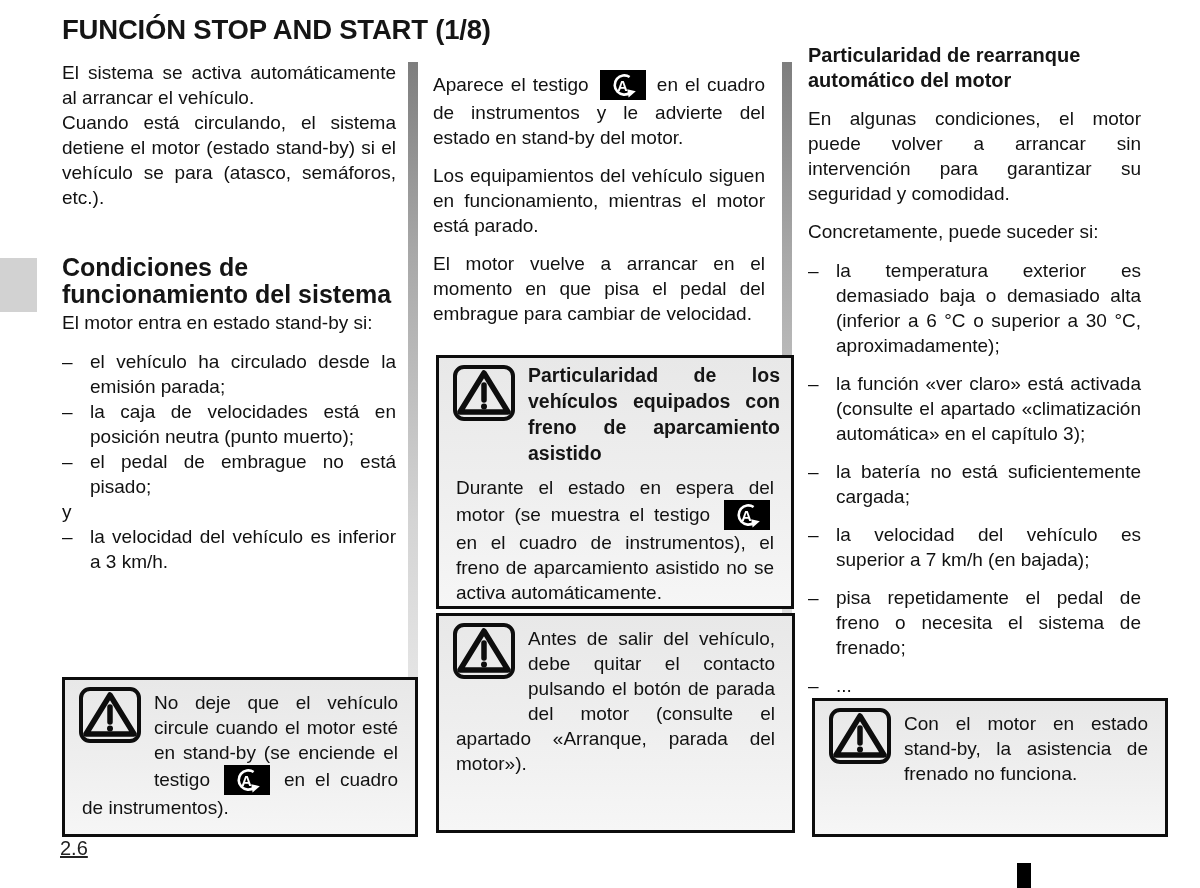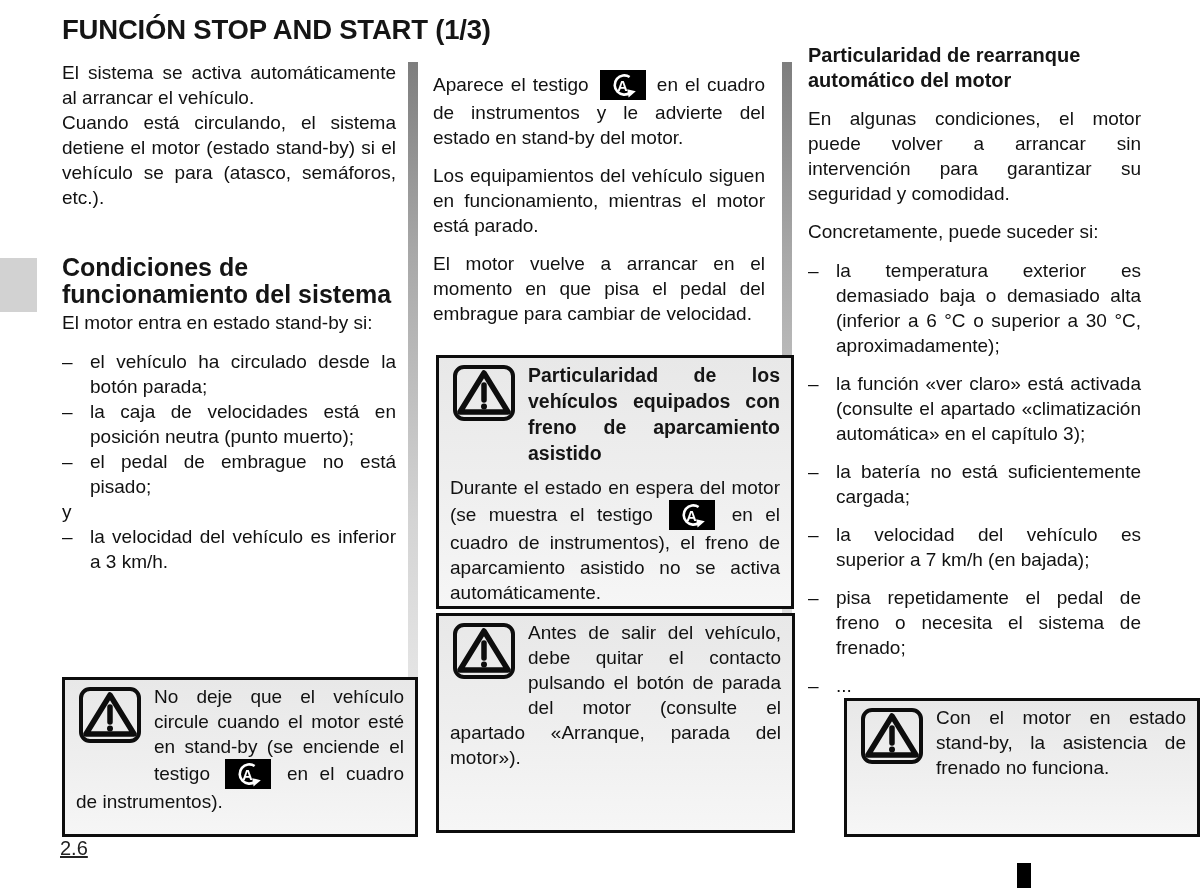--- a/index.html
+++ b/index.html
@@ -34,26 +34,26 @@
   .dash{width:28px;flex:none;}
   .li-text{flex:1;text-align:justify;}
   .connector{font-size:19px;line-height:25px;}
   
   .wbox{
     position:absolute;
     background:linear-gradient(180deg,#e8e8e8 0%,#efefef 55%,#f6f6f6 100%);
     border:3px solid #0d0d0d;
     padding:4px 11px;overflow:hidden;
   }
-  .wbox p{font-size:19px;line-height:25px;text-align:justify;margin:0;}
+  .wbox p{font-size:19px;line-height:25px;text-align:justify;margin:6px;}
   .wbox .bh{font-weight:bold;font-size:19.5px;line-height:26px;text-align:justify;margin:0;color:#151515;}
   #box-left{left:62px;top:677px;width:328px;height:146px;}
   #box-mid1{left:436px;top:355px;width:330px;height:240px;}
   #box-mid2{left:436px;top:613px;width:331px;height:206px;}
-  #box-right{left:844px;top:698px;width:328px;height:125px;}
+  #box-right{left:812px;top:698px;width:328px;height:125px;}
   
   .warn-icon{float:left;width:64px;height:58px;margin:2px 12px 8px 2px;}
   .mb44{margin-bottom:44px;}
   .mb42{margin-bottom:42px;}
   .mb40{margin-bottom:40px;}
   
   .ss-icon{
     display:inline-block;width:46px;height:30px;vertical-align:-9px;margin:0 4px;
   }
   
@@ -81,35 +81,35 @@
       <circle cx="32" cy="42.5" r="3" fill="#0d0d0d"></circle>
     </g>
     <g id="tpl-ss">
       <rect x="0" y="0" width="46" height="30" fill="#000"></rect>
       <path d="M 29.6 7.0 A 9.6 9.6 0 1 0 30.2 22.6" fill="none" stroke="#fff" stroke-width="2.6"></path>
       <polygon points="27.2,19.2 35.8,21.2 28.6,27.4" fill="#fff"></polygon>
     </g>
   </defs>
 </svg>
 
-<div class="abs title">FUNCIÓN STOP AND START (1/3)</div>
+<div class="abs title">FUNCIÓN STOP AND START (1/8)</div>
 
 <div class="vbar" id="vbar1"></div>
 <div class="vbar" id="vbar2"></div>
 <div class="abs side-tab"></div>
 
 <div class="col" id="col1">
   <p class="bodytxt">El sistema se activa automáticamente al arrancar el vehículo.</p>
   <p class="bodytxt">Cuando está circulando, el sistema detiene el motor (estado stand-by) si el vehículo se para (atasco, semáforos, etc.).</p>
   <h2 class="h-col1">Condiciones de funcionamiento del sistema</h2>
   <p class="bodytxt">El motor entra en estado stand-by si:</p>
   <ul class="dashlist">
     <li>
       <span class="dash">–</span>
-      <span class="li-text">el vehículo ha circulado desde la botón parada;</span>
+      <span class="li-text">el vehículo ha circulado desde la emisión parada;</span>
     </li>
     <li>
       <span class="dash">–</span>
       <span class="li-text">la caja de velocidades está en posición neutra (punto muerto);</span>
     </li>
     <li>
       <span class="dash">–</span>
       <span class="li-text">el pedal de embrague no está pisado;</span>
     </li>
   </ul>

